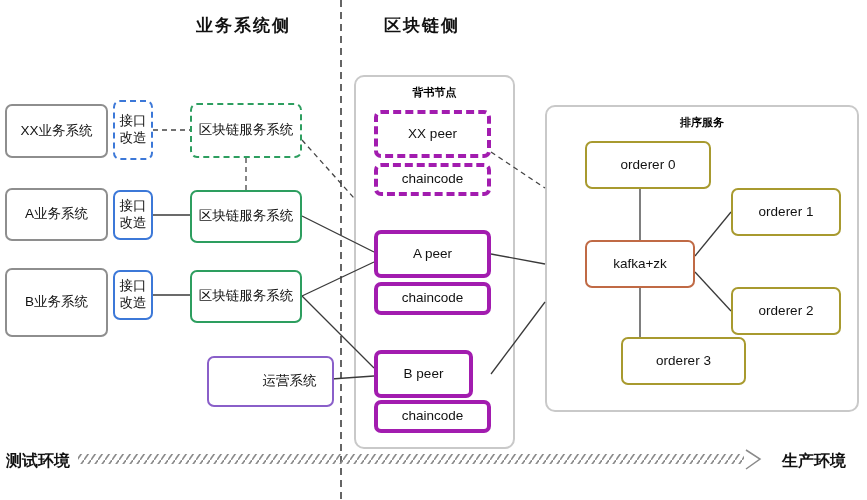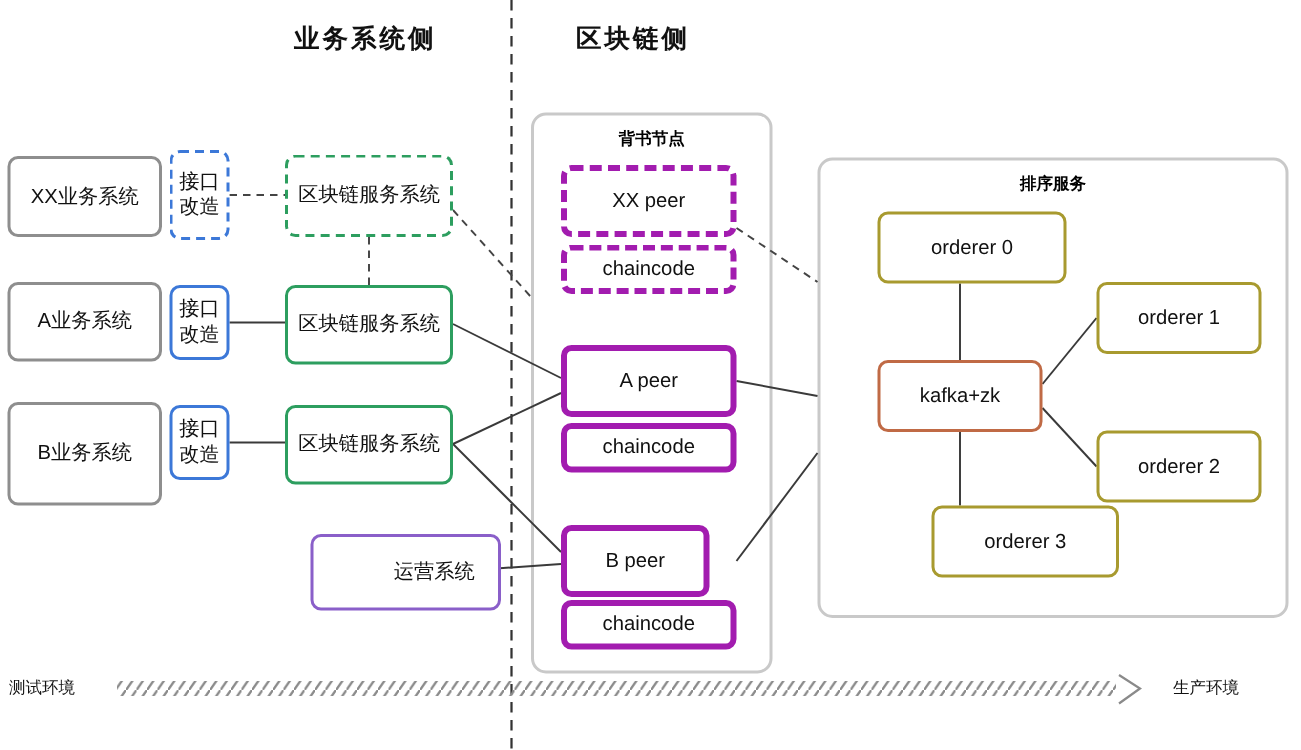--- a/index.html
+++ b/index.html
@@ -30,21 +30,21 @@
   .teal  {border:4px solid #a21caf;}
   .purple{border:2px solid #8a5fc9;}
   .olive {border:2px solid #a89a2f;}
   .orange{border:2px solid #c06a45;}
   .dashed{border-style:dashed;}
   .title{
     position:absolute;font-size:17px;font-weight:bold;color:#111;z-index:3;
     letter-spacing:2px;
   }
   .env-label{
-    position:absolute;font-size:11px;font-weight:normal;color:#111;z-index:3;
+    position:absolute;font-size:16px;font-weight:bold;color:#111;z-index:3;
   }
 </style>
 </head>
 <body>
 
 <div class="title" style="left:196px;top:14px;">业务系统侧</div>
 <div class="title" style="left:384px;top:14px;">区块链侧</div>
 
 <div class="group-box" style="left:354px;top:75px;width:157px;height:370px;">
   <div class="group-label">背书节点</div>

